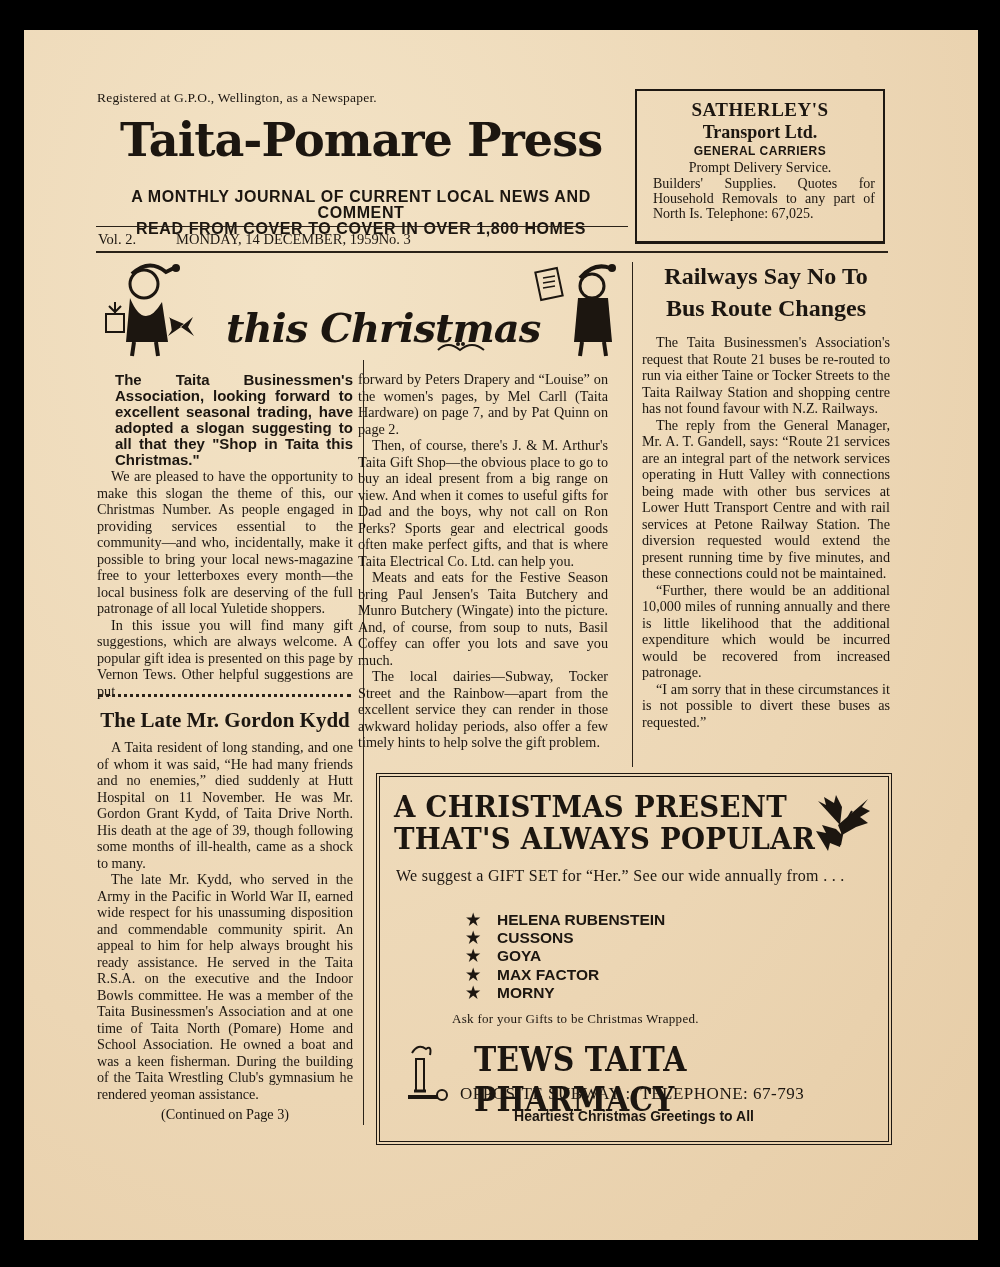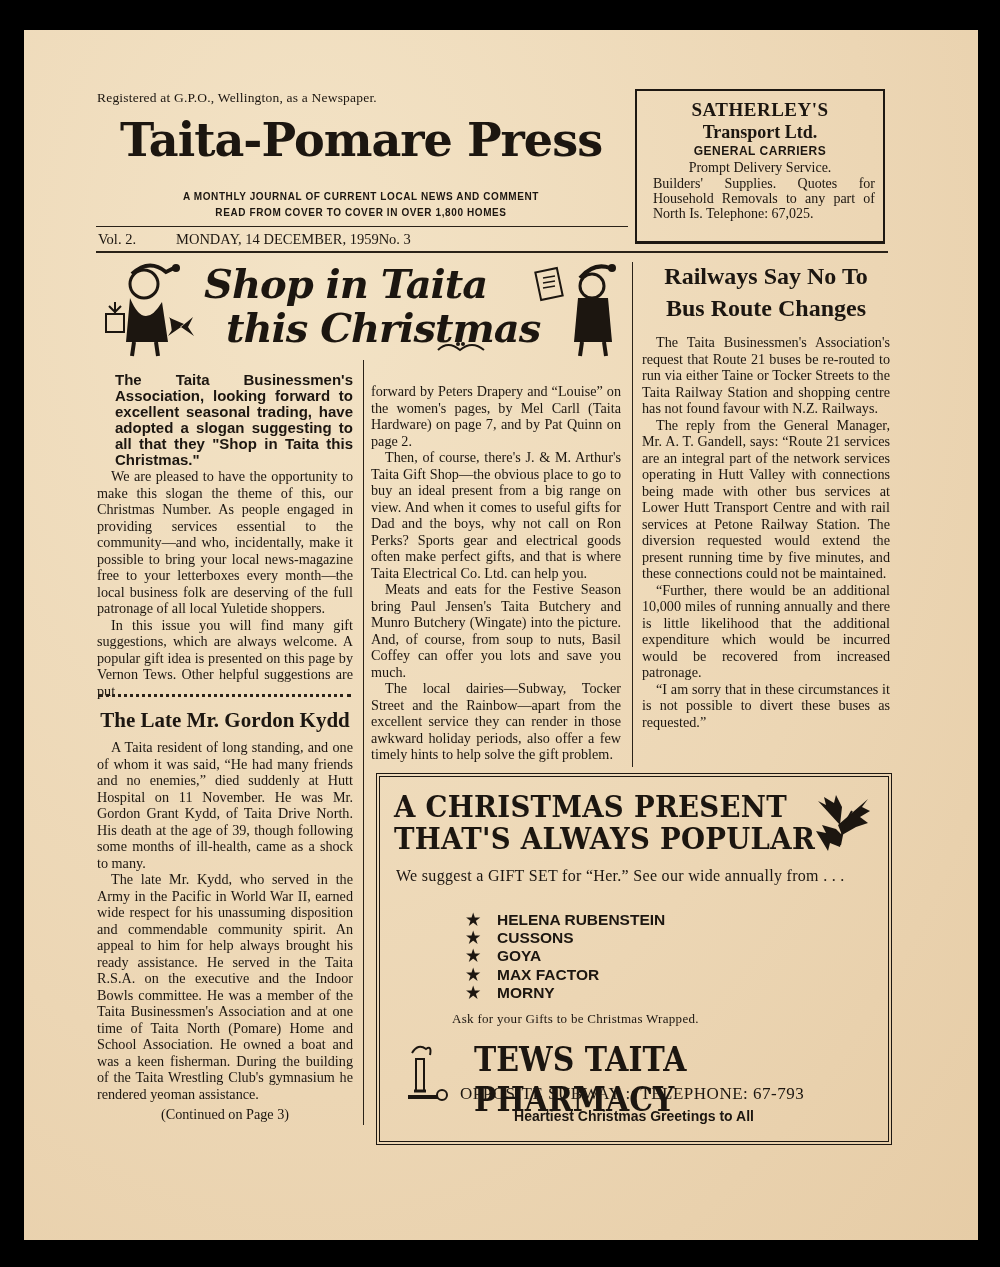--- a/index.html
+++ b/index.html
@@ -1,21 +1,21 @@
 <!DOCTYPE html>
 <html><head>
 <meta charset="utf-8">
 <style>
   html, body { margin:0; padding:0; }
   body { width:1000px; height:1267px; background:#000; position:relative; overflow:hidden; font-family:"Liberation Serif", serif; color:#1c1610; }
   .paper { position:absolute; left:24px; top:30px; width:954px; height:1210px; background:#efdcbd; background-image: radial-gradient(ellipse at 30% 20%, #f3e3c6 0%, #ecd6b4 60%, #e6cca6 100%); }
   .abs { position:absolute; }
   .reg { left:97px; top:90px; font-size:13.5px; letter-spacing:0.2px; }
   .masthead { left:96px; top:112px; width:530px; font-family:"DejaVu Serif", serif; font-weight:bold; font-size:47px; letter-spacing:-1px; text-align:center; transform:scaleX(0.98); line-height:56px; font-style:normal; }
-  .tagline { left:96px; top:189px; width:530px; text-align:center; font-family:"Liberation Sans", sans-serif; font-weight:bold; font-size:10px; line-height:16px; letter-spacing:0.6px; }
+  .tagline { left:96px; top:189px; width:530px; text-align:center; font-family:"Liberation Sans", sans-serif; font-weight:bold; font-size:16px; line-height:16px; letter-spacing:0.6px; }
   .hr { background:#2a2218; height:1px; }
   .dateline { left:98px; top:231px; width:528px; font-size:14.5px; display:flex; }
   .adbox { left:635px; top:89px; width:250px; height:155px; border:2px solid #1e1812; border-bottom-width:3px; box-sizing:border-box; text-align:center; padding-top:8px; }
   .adbox .t1 { font-size:19px; font-weight:bold; letter-spacing:0.5px; line-height:22px; }
   .adbox .t2 { font-size:18px; font-weight:bold; line-height:22px; }
   .adbox .t3 { font-family:"Liberation Sans", sans-serif; font-weight:bold; font-size:12px; line-height:16px; letter-spacing:0.5px; }
   .adbox .t4 { font-size:14px; line-height:17px; }
   .adbox .t5 { font-size:14px; line-height:15px; text-align:justify; padding:0 8px 0 16px; }
   .banner { left:100px; top:258px; width:525px; height:100px; }
   .script { font-family:"DejaVu Serif", serif; font-style:italic; font-weight:bold; font-size:40px; letter-spacing:-1px; }
@@ -75,21 +75,20 @@
   </svg>
   <svg class="abs" style="left:434px; top:4px;" width="90" height="96" viewBox="0 0 90 96">
     <rect x="4" y="8" width="22" height="28" fill="none" stroke="#1c1610" stroke-width="2" transform="rotate(-12 15 22)"></rect>
     <path d="M9 16 L21 14 M9 21 L21 19 M9 26 L21 24" stroke="#1c1610" stroke-width="1.5"></path>
     <circle cx="58" cy="24" r="12" fill="none" stroke="#1c1610" stroke-width="3"></circle>
     <path d="M46 16 Q60 0 76 6" fill="none" stroke="#1c1610" stroke-width="4"></path>
     <circle cx="78" cy="6" r="4" fill="#1c1610"></circle>
     <path d="M44 36 L74 36 L78 80 L40 80 Z" fill="#1c1610"></path>
     <path d="M48 80 L46 94 M70 80 L72 94" stroke="#1c1610" stroke-width="4"></path>
   </svg>
-  <div class="abs script" style="left:104px; top:2px;">Shop in Taita</div>
   <div class="abs script" style="left:126px; top:46px;">this Christmas</div>
   <svg class="abs" style="left:66px; top:56px;" width="30" height="26" viewBox="0 0 30 26">
     <path d="M15 13 L3 3 L8 13 L2 22 Z M15 13 L27 3 L22 13 L28 22 Z" fill="#1c1610"></path>
   </svg>
   <svg class="abs" style="left:336px; top:82px;" width="50" height="16" viewBox="0 0 50 16">
     <path d="M2 10 Q12 0 24 10 Q36 0 48 10" fill="none" stroke="#1c1610" stroke-width="2"></path>
     <circle cx="22" cy="4" r="2" fill="#1c1610"></circle>
       <circle cx="27" cy="4" r="2" fill="#1c1610"></circle>
   </svg>
 </div>
@@ -105,21 +104,21 @@
 
 <div class="abs dots" style="left:99px; top:694px; width:252px;"></div>
 
 <div class="abs col" style="left:97px; top:708px; width:256px;">
   <div class="hd" style="font-size:21px; line-height:25px; margin-bottom:6px;">The Late Mr. Gordon Kydd</div>
   <p>A Taita resident of long standing, and one of whom it was said, “He had many friends and no enemies,” died suddenly at Hutt Hospital on 11 November. He was Mr. Gordon Grant Kydd, of Taita Drive North. His death at the age of 39, though following some months of ill-health, came as a shock to many.</p>
   <p>The late Mr. Kydd, who served in the Army in the Pacific in World War II, earned wide respect for his unassuming disposition and commendable community spirit. An appeal to him for help always brought his ready assistance. He served in the Taita R.S.A. on the executive and the Indoor Bowls committee. He was a member of the Taita Businessmen's Association and at one time of Taita North (Pomare) Home and School Association. He owned a boat and was a keen fisherman. During the building of the Taita Wrestling Club's gymnasium he rendered yeoman assistance.</p>
   <div style="text-align:center; margin-top:4px;">(Continued on Page 3)</div>
 </div>
 
-<div class="abs col" style="left:371px; top:371px; width:250px;margin-top:12px;">
+<div class="abs col" style="left:358px; top:371px; width:250px;">
   <p style="text-indent:0;">forward by Peters Drapery and “Louise” on the women's pages, by Mel Carll (Taita Hardware) on page 7, and by Pat Quinn on page 2.</p>
   <p>Then, of course, there's J. &amp; M. Arthur's Taita Gift Shop—the obvious place to go to buy an ideal present from a big range on view. And when it comes to useful gifts for Dad and the boys, why not call on Ron Perks? Sports gear and electrical goods often make perfect gifts, and that is where Taita Electrical Co. Ltd. can help you.</p>
   <p>Meats and eats for the Festive Season bring Paul Jensen's Taita Butchery and Munro Butchery (Wingate) into the picture. And, of course, from soup to nuts, Basil Coffey can offer you lots and save you much.</p>
   <p>The local dairies—Subway, Tocker Street and the Rainbow—apart from the excellent service they can render in those awkward holiday periods, also offer a few timely hints to help solve the gift problem.</p>
 </div>
 
 <div class="abs col" style="left:642px; top:260px; width:248px;">
   <div class="hd" style="font-size:24px; line-height:32px; margin-bottom:10px; padding:0 4px;">Railways Say No To Bus Route Changes</div>
   <p>The Taita Businessmen's Association's request that Route 21 buses be re-routed to run via either Taine or Tocker Streets to the Taita Railway Station and shopping centre has not found favour with N.Z. Railways.</p>
   <p>The reply from the General Manager, Mr. A. T. Gandell, says: “Route 21 services are an integral part of the network services operating in Hutt Valley with connections being made with other bus services at Lower Hutt Transport Centre and with rail services at Petone Railway Station. The diversion requested would extend the present running time by five minutes, and these connections could not be maintained.</p>

